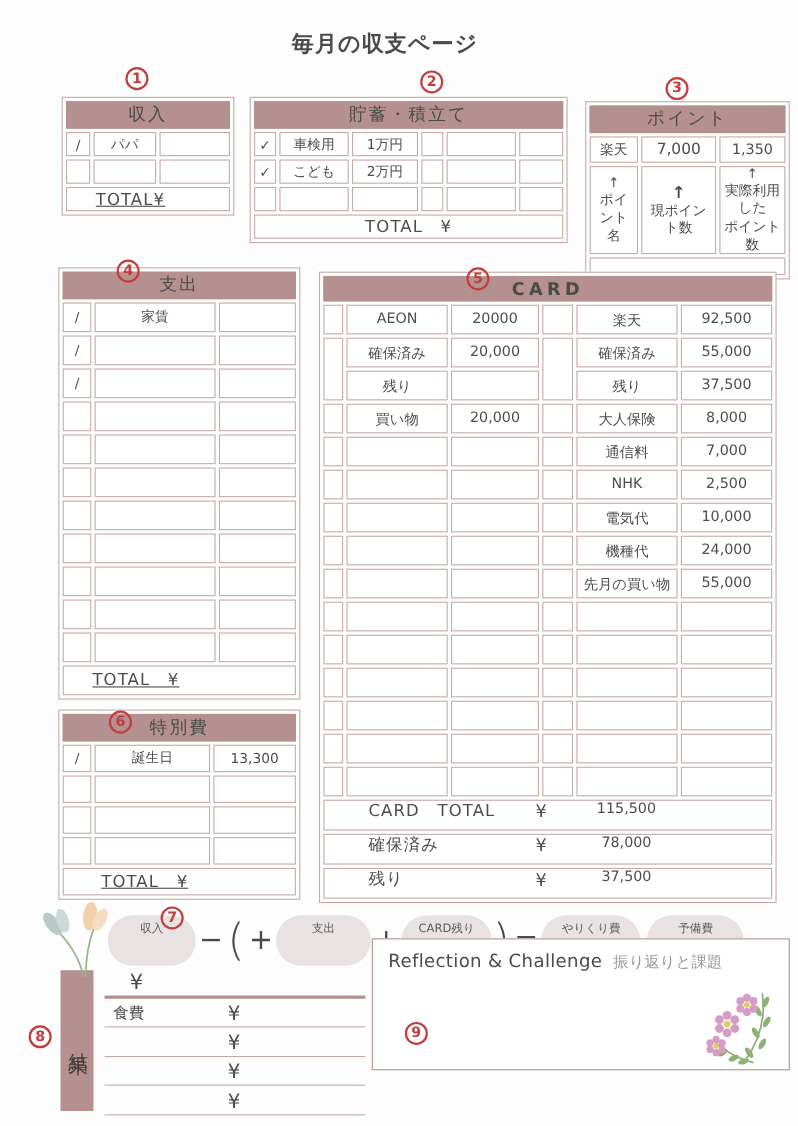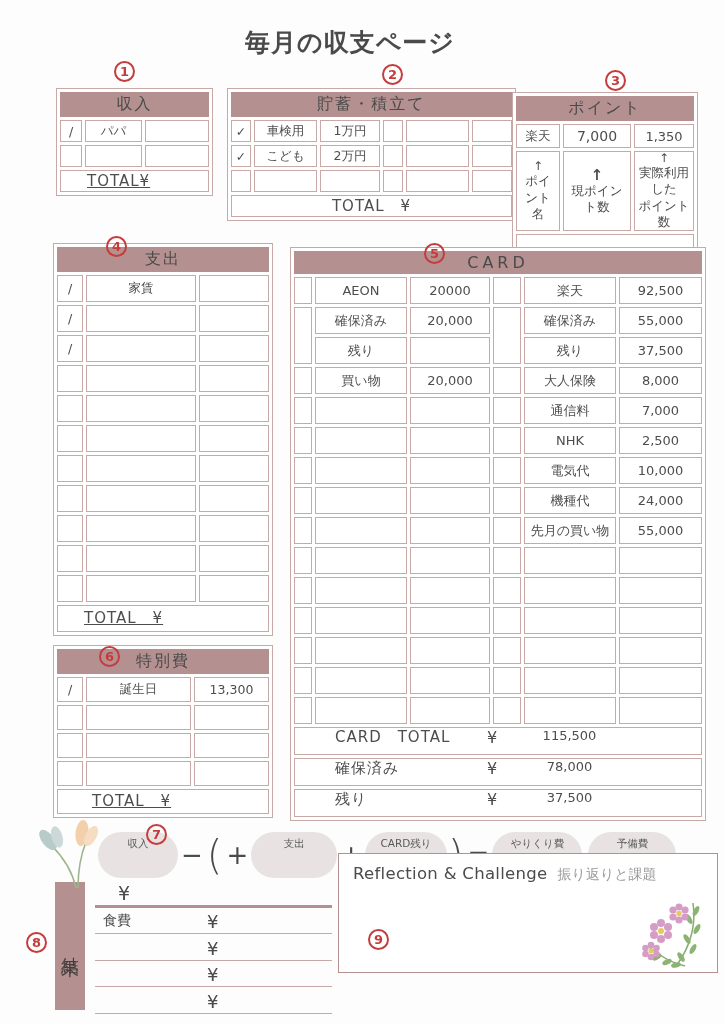--- a/index.html
+++ b/index.html
@@ -13,21 +13,21 @@
   html,body{margin:0;padding:0;}
   body{
     width:725px;height:1024px;
     font-family:"DejaVu Sans","Liberation Sans",sans-serif;
     color:var(--txt);
     background:#fdfdfd;
   }
   .page{position:relative;width:725px;height:1024px;overflow:hidden;background:#fdfdfd;}
   .title{
     position:absolute;top:26px;left:0;width:700px;
-    text-align:center;font-size:25px;font-weight:bold;color:#4a4a4a;
+    text-align:center;font-size:20px;font-weight:bold;color:#4a4a4a;
     letter-spacing:1px;margin:0;
   }
   .num{
     position:absolute;width:21px;height:21px;border:2px solid var(--red);
     border-radius:50%;color:var(--red);font-size:13px;font-weight:bold;
     display:flex;align-items:center;justify-content:center;background:transparent;z-index:6;
   }
   table.tbl{
     position:absolute;border-collapse:separate;border-spacing:3px;
     border:1.5px solid var(--bd);background:#fff;table-layout:fixed;
@@ -47,21 +47,21 @@
   .ann{font-size:8.5px;line-height:1.3;white-space:pre-line;color:#555;vertical-align:middle;}
   .ann .ar{display:block;font-size:12px;line-height:1.1;}
   .sm{font-size:10.5px;}
   
   #income td, #savings td{height:22px;}
   #points td.r1{height:24px;}
   #points td.r2{height:46px;}
   #points td.r3{height:16px;}
   #expenses td{height:27px;}
   #card td{height:27px;font-size:13px;}
-  #card th.hd{letter-spacing:4px;height:20px;}
+  #card th.hd{letter-spacing:4px;height:20px;font-weight:bold;}
   #special td{height:25px;}
   .sumflex{display:flex;align-items:flex-start;height:26px;}
   .sumlabel{width:175px;text-align:left;padding-left:38px;font-size:15px;letter-spacing:1px;}
   .sumyen{width:40px;text-align:center;font-size:16px;}
   .sumval{width:115px;text-align:center;font-size:13px;}
   
   .formula{position:absolute;left:98px;top:832px;display:flex;align-items:center;}
   .pill{
     height:46px;border-radius:23px;background:var(--pill);
     font-size:10.5px;color:#5a5a5a;text-align:center;padding-top:5px;flex:none;
@@ -174,21 +174,21 @@
       <td class="ck"></td>
       <td></td>
       <td></td>
     </tr>
     <tr>
           <td class="totc" colspan="6">TOTAL　¥</td>
         </tr>
   </tbody>
     </table>
 
-  <table class="tbl" id="points" style="left:512px;top:92px;width:186px">
+  <table class="tbl" id="points" style="left:532px;top:92px;width:186px">
     <colgroup>
         <col style="width:44px">
         <col style="width:68px">
         <col>
       </colgroup>
     <tbody>
         <tr>
           <th class="hd" colspan="3">ポイント</th>
         </tr>
     <tr>

